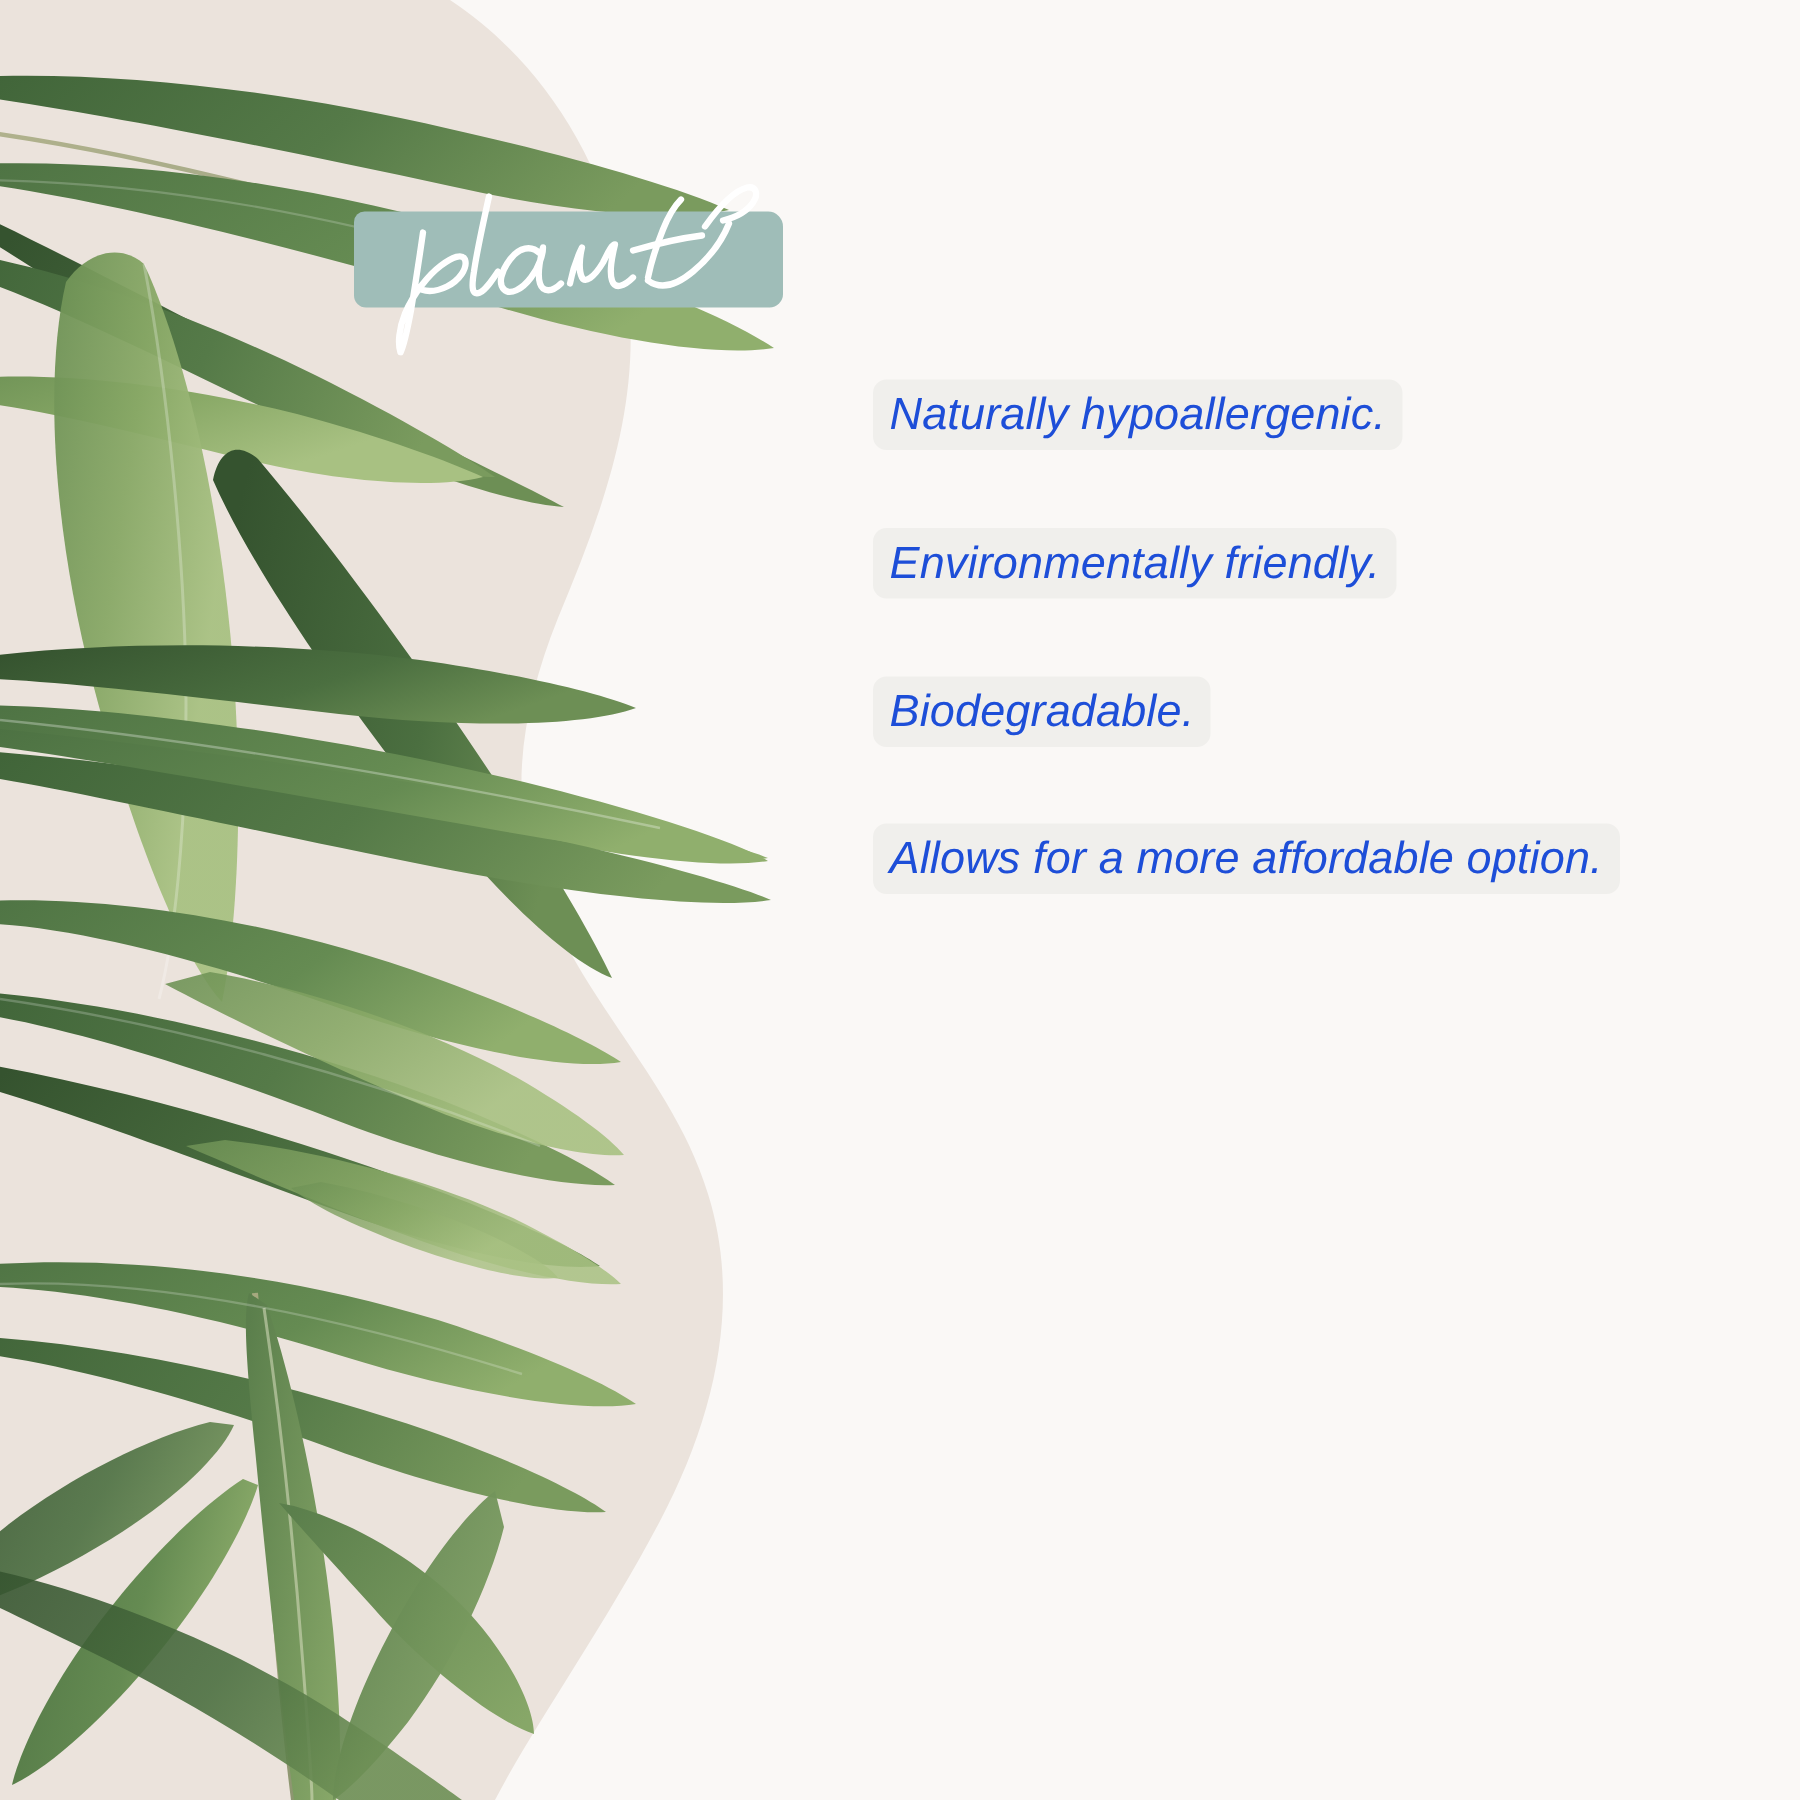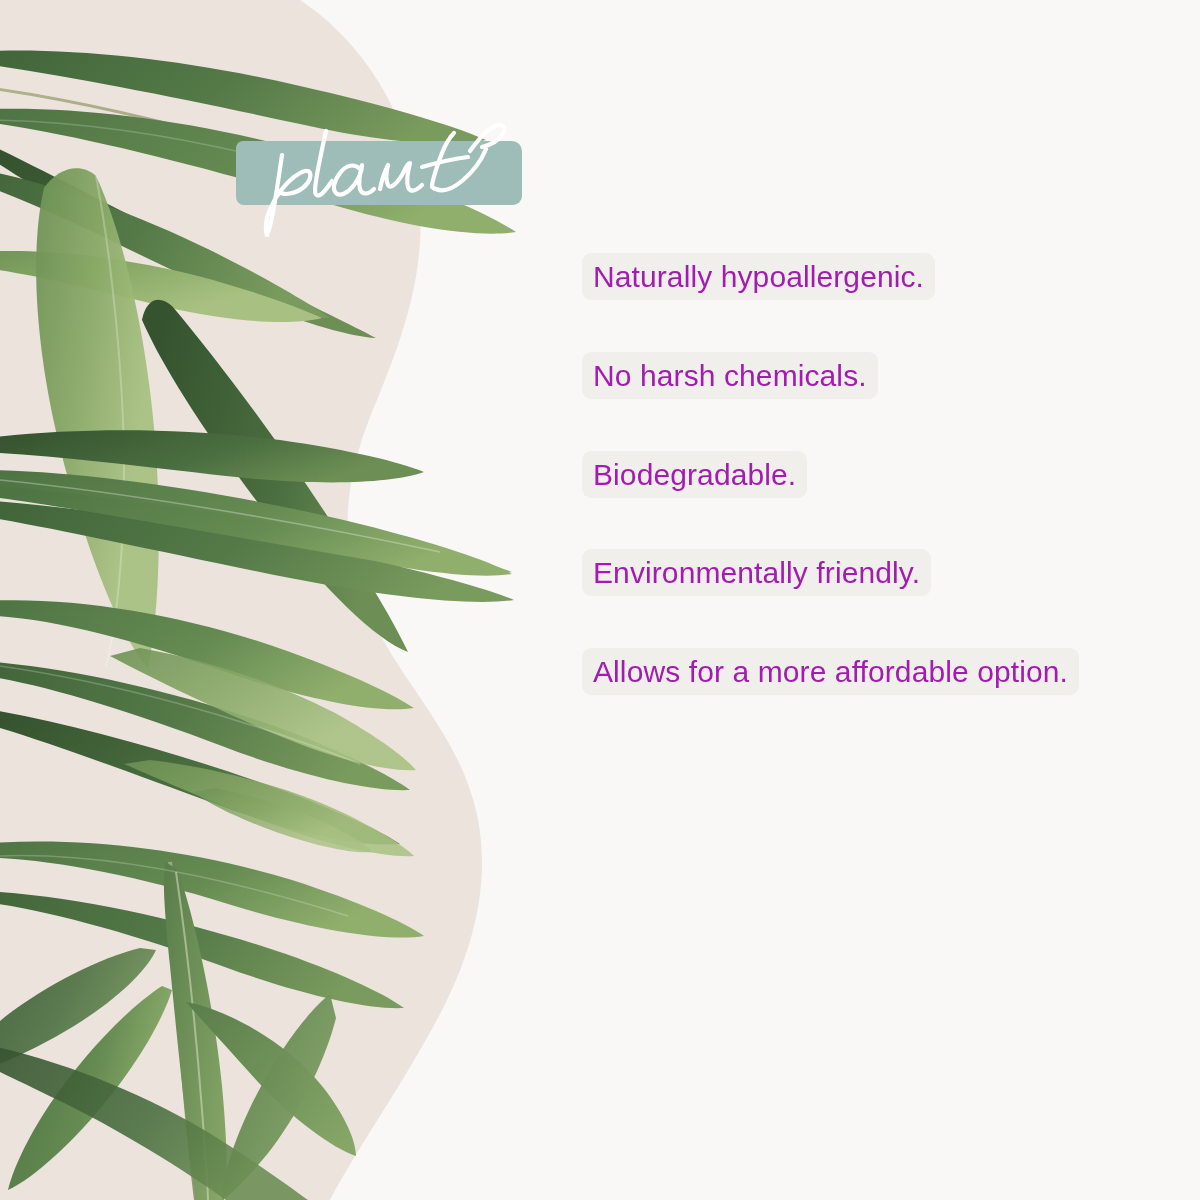--- a/index.html
+++ b/index.html
@@ -73,25 +73,26 @@
   }
   .benefit:last-child { margin-bottom: 0; }
 
   .benefit-text {
     display: inline;
     font-family: "Liberation Sans", sans-serif;
     font-size: 30px;
     font-weight: 400;
     line-height: 1.56;
     letter-spacing: 0.1px;
-    color: #a21caf;
+    color: #1d4ed8;
     background: #f0efec;
     border-radius: 9px;
     padding: 7px 11px;
     box-decoration-break: clone;
+    font-style: italic;
     -webkit-box-decoration-break: clone;
   }
   .benefit.two-line { max-width: 300px; }
   .benefit.wide { max-width: 560px; }
 </style>
 </head>
 <body>
 
 <div id="poster">
 
@@ -247,32 +248,29 @@
       </g>
     </svg>
   </div>
 
   <div class="benefits">
 
     <div class="benefit">
       <span class="benefit-text">Naturally hypoallergenic.</span>
     </div>
 
+
+
     <div class="benefit">
-      <span class="benefit-text">No harsh chemicals.</span>
-    </div>
-
+      <span class="benefit-text">Environmentally friendly.</span>
+    </div>
 
     <div class="benefit">
       <span class="benefit-text">Biodegradable.</span>
     </div>
 
-    <div class="benefit">
-      <span class="benefit-text">Environmentally friendly.</span>
-    </div>
-
     <div class="benefit wide">
       <span class="benefit-text">Allows for a more affordable option.</span>
     </div>
 
   </div>
 
 </div>
 
 </body></html>

